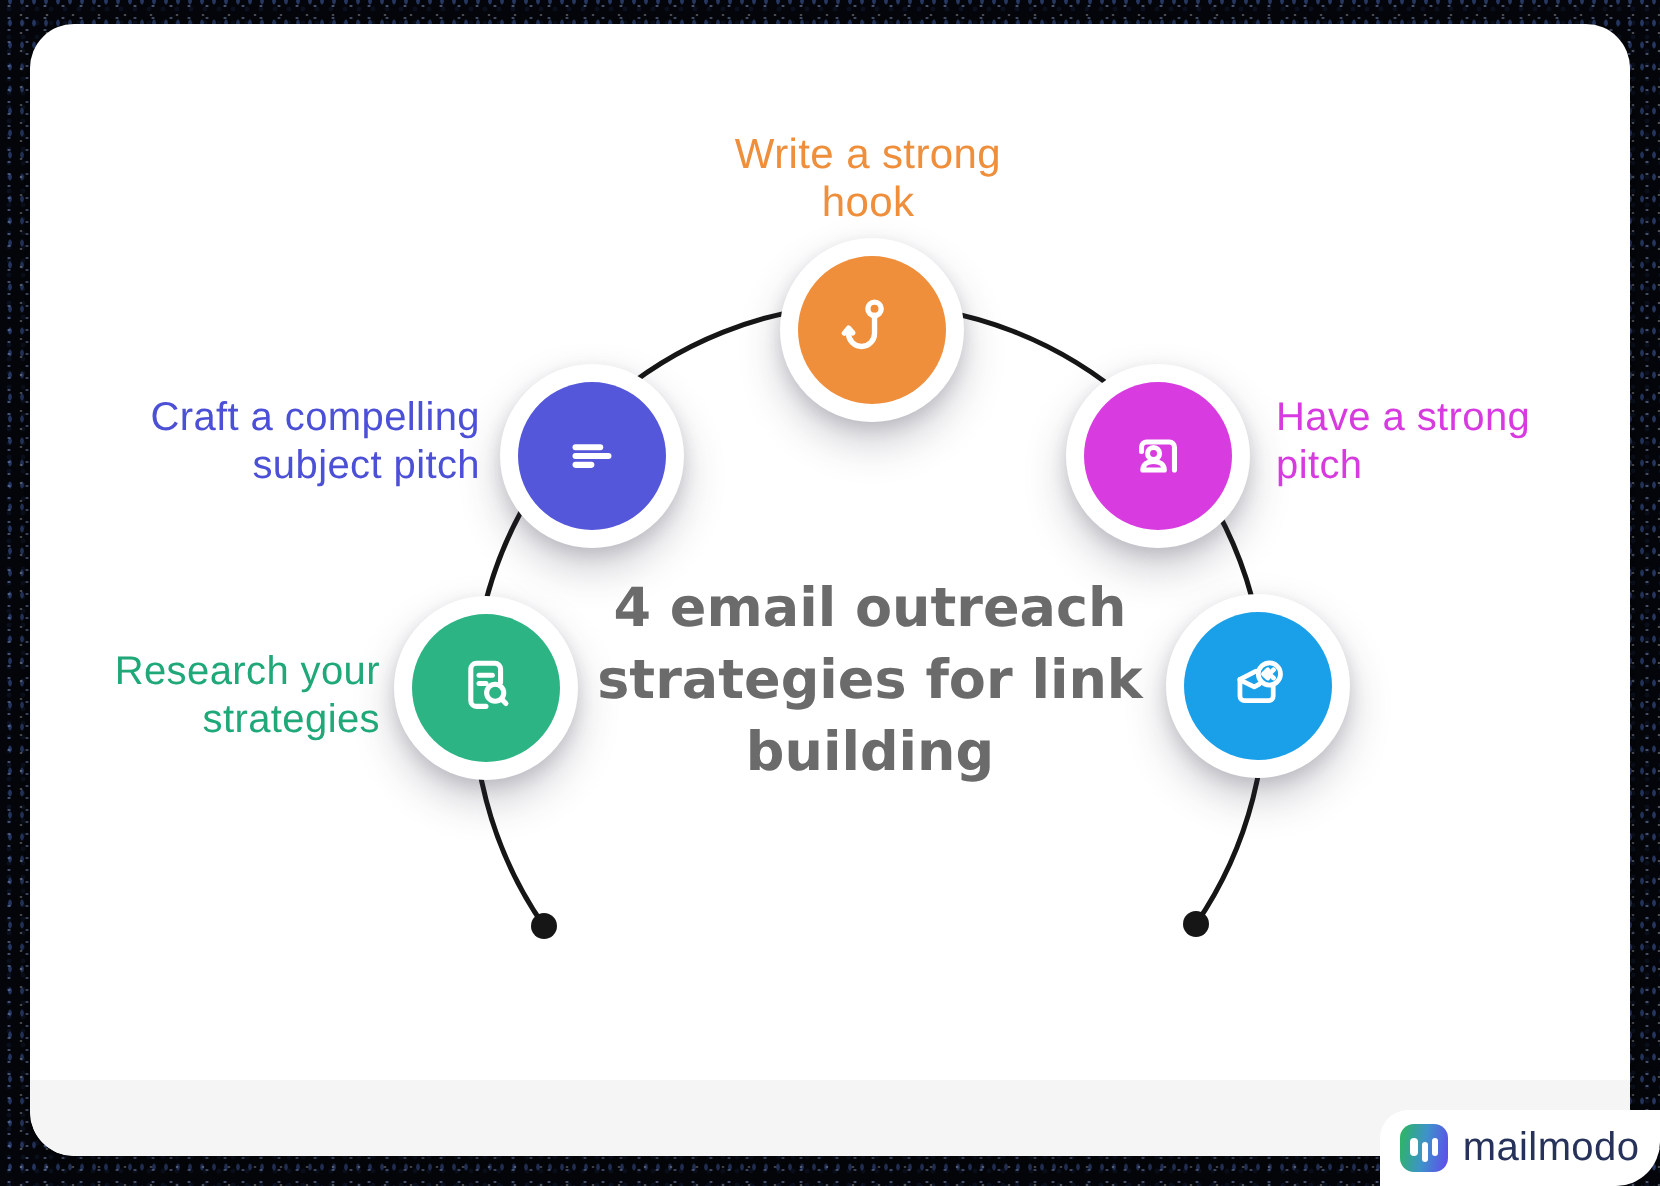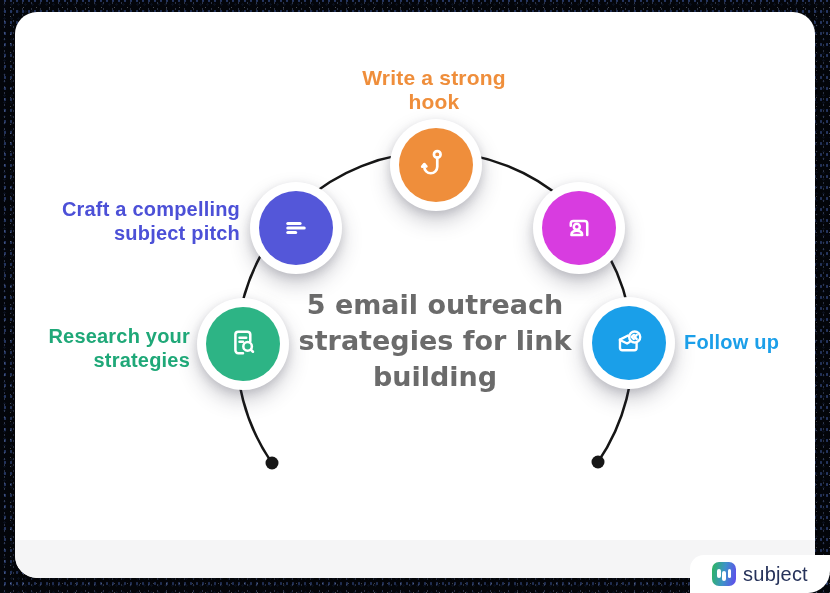--- a/index.html
+++ b/index.html
@@ -27,21 +27,21 @@
   .ring{
     position:absolute; inset:0; border-radius:50%; background:#ffffff;
     box-shadow:0 10px 20px rgba(50,50,70,.25), 0 3px 8px rgba(50,50,70,.15);
   }
   .disc{
     position:absolute; left:9px; top:9px; width:74px; height:74px; border-radius:50%;
     display:flex; align-items:center; justify-content:center;
   }
   .disc svg{ width:38px; height:38px; display:block; }
   .label{
-    position:absolute; font-weight:700; font-size:20px; line-height:24px;
+    position:absolute; font-weight:400; font-size:20px; line-height:24px;
     letter-spacing:.2px;
   }
   .label.center-align{ text-align:center; font-size:21px; }
   .label.right-align{ text-align:right; }
   .title{
     position:absolute; left:285px; top:287px; width:300px; text-align:center;
     font-family:"DejaVu Sans", sans-serif; font-weight:700;
     font-size:27px; line-height:36px;
   }
   .footer-strip{
@@ -138,26 +138,26 @@
       </svg>
     </div>
   </div>
 
   <div class="label right-align" style="left: 20px; top: 324px; width: 170px; color: rgb(31, 168, 120);">Research your strategies</div>
 
   <div class="label right-align" style="left: 40px; top: 197px; width: 200px; color: rgb(76, 80, 215);">Craft a compelling subject pitch</div>
 
   <div class="label center-align" style="left: 354px; top: 66px; width: 160px; color: rgb(239, 142, 59);">Write a strong hook</div>
 
+  <div class="label" style="left: 638px; top: 197px; width: 170px; color: rgb(215, 59, 224);">Have a strong pitch</div>
 
-  <div class="label" style="left: 684px; top: 330px; width: 140px; color: rgb(27, 159, 233);">Follow up</div>
 
-  <div class="title" style="color: rgb(107, 107, 107);">5 email outreach strategies for link building</div>
+  <div class="title" style="color: rgb(107, 107, 107);">4 email outreach strategies for link building</div>
 
   <div class="brand-badge">
     <div class="brand-mark">
       <i class="b1"></i>
         <i class="b2"></i>
         <i class="b3"></i>
     </div>
-    <div class="brand-text" style="color: rgb(38, 50, 90);">subject</div>
+    <div class="brand-text" style="color: rgb(38, 50, 90);">mailmodo</div>
   </div>
 </div>
 
 </body></html>

